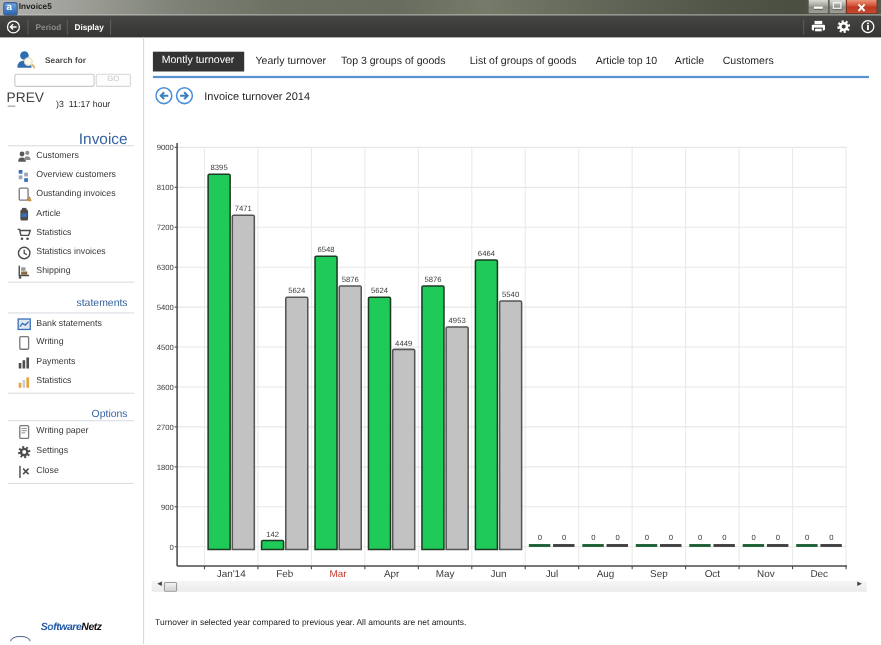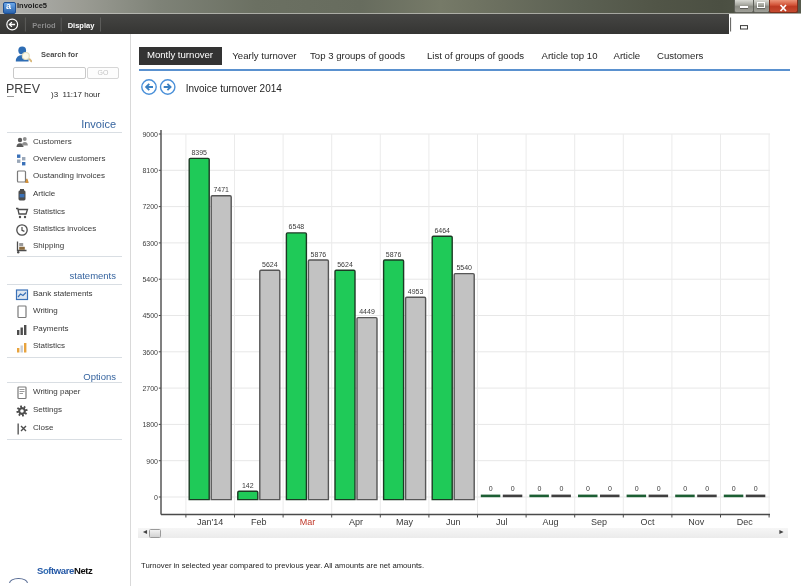--- a/index.html
+++ b/index.html
@@ -145,21 +145,21 @@
  <div style="position:absolute;left:752.5px;top:0;width:15.5px;height:11.5px;background:linear-gradient(#d9dad4,#a8a9a1 40%,#8b8c84 55%,#9fa098);border:1px solid #5e5f58;border-top:none;border-radius:0 0 2.5px 2.5px">
    <div style="position:absolute;left:3.6px;top:1.8px;width:5.6px;height:4.6px;border:1.5px solid #fff;box-shadow:0 1px 1px rgba(0,0,0,0.3)"></div>
  </div>
  <div style="position:absolute;left:769px;top:0;width:27px;height:11.5px;background:linear-gradient(#eb9579,#d4563a 40%,#bc3a22 55%,#c64b30);border:1px solid #7c2e1c;border-top:none;border-radius:0 0 2.5px 2.5px">
    <svg width="27" height="11.5" viewBox="0 0 27 11.5">
         <path d="M10.5,2 L16,8 M16,2 L10.5,8" stroke="#fff" stroke-width="1.7"></path>
       </svg>
  </div>
 </div>
 
-<div style="position:absolute;left:0;top:14px;width:729px;height:20px;background:linear-gradient(#454543,#353533)">
+<div style="position:absolute;left:0;top:14px;width:801px;height:20px;background:linear-gradient(#454543,#353533)">
  <svg width="801" height="20" viewBox="0 14 801 20" style="position:absolute;left:0;top:0">
   <circle cx="12.2" cy="24.5" r="5.4" fill="none" stroke="#fff" stroke-width="1.15"></circle>
   <path d="M15.1,24.5 L9.7,24.5 M11.9,22.1 L9.4,24.5 L11.9,26.9" stroke="#fff" stroke-width="1.3" fill="none"></path>
   <line x1="25.4" y1="17.5" x2="25.4" y2="31.5" stroke="#5c5c5a" stroke-width="1"></line>
   <line x1="61.2" y1="17.5" x2="61.2" y2="31.5" stroke="#5c5c5a" stroke-width="1"></line>
   <line x1="100.5" y1="17.5" x2="100.5" y2="31.5" stroke="#5c5c5a" stroke-width="1"></line>
   <line x1="730.6" y1="17.5" x2="730.6" y2="31.5" stroke="#5c5c5a" stroke-width="1"></line>
   <text x="44" y="27.5" text-anchor="middle" font-size="7.5px" font-weight="bold" fill="#8a8a8a">Period</text>
   <text x="81" y="27.5" text-anchor="middle" font-size="7.5px" font-weight="bold" fill="#fff">Display</text>
   <g fill="#fff">
@@ -183,21 +183,21 @@
   <circle cx="10.8" cy="10" r="3.5" fill="#fdf9ea" stroke="#e4ddbd" stroke-width="1.1"></circle>
   <rect x="13" y="12.6" width="1.9" height="4.6" rx="0.9" transform="rotate(-42 13.9 12.6)" fill="#d9b87a"></rect>
  </svg>
 </div>
 <span style="position:absolute;left:41px;top:50px;font-size:7.5px;font-weight:bold;color:#4a4a4a">Search for</span>
 <div style="position:absolute;left:12.5px;top:67px;width:71px;height:10px;border:1px solid #c9c9c9;border-radius:2px;background:#fff"></div>
 <div style="position:absolute;left:87px;top:67px;width:30px;height:10px;border:1px solid #d6d6d6;border-radius:2px;background:#fdfdfd;text-align:center;font-size:7px;color:#c4c4c4;line-height:10px">GO</div>
 <span style="position:absolute;left:6px;top:82px;font-size:12.5px;color:#3f3f3f">PREV</span>
 <div style="position:absolute;left:7px;top:95.5px;width:7px;height:1px;background:#9a9a9a"></div>
 <span style="position:absolute;left:51px;top:90px;font-size:8px;color:#2a2a2a">)3&nbsp;&nbsp;11:17 hour</span>
-<div style="position:absolute;left:0;top:118px;width:116px;text-align:right;font-size:11px;color:#36649f">Invoice</div>
+<div style="position:absolute;left:0;top:118px;width:116px;text-align:right;font-size:14px;color:#36649f">Invoice</div>
 <div style="position:absolute;left:7px;top:131.5px;width:115px;height:1px;background:#d9dee3"></div>
 <div style="position:absolute;left:0;top:134.6px;width:130px;height:16px">
     <svg width="14" height="14" viewBox="0 0 14 14" style="position:absolute;left:15px;top:1px">
       <circle cx="5" cy="4" r="2.2" fill="#5a5a5a"></circle>
       <path d="M1.5,11 Q1.5,7.2 5,7.2 Q8.5,7.2 8.5,11 Z" fill="#5a5a5a"></path>
       <circle cx="9.8" cy="3" r="1.9" fill="#8f8f8f"></circle>
       <path d="M6.8,9.5 Q6.9,6 9.8,6 Q12.8,6 12.8,9.5 Z" fill="#8f8f8f"></path>
     </svg>
     <span style="position:absolute;left:33px;top:2px;font-size:8px;color:#383838">Customers</span>
   </div>
@@ -300,21 +300,21 @@
     </svg>
     <span style="position:absolute;left:33px;top:2px;font-size:8px;color:#383838">Close</span>
   </div>
 <div style="position:absolute;left:7px;top:256.4px;width:115px;height:1px;background:#d9dee3"></div>
 <div style="position:absolute;left:0;top:269.5px;width:116px;text-align:right;font-size:9.5px;color:#36649f">statements</div>
 <div style="position:absolute;left:7px;top:284.2px;width:115px;height:1px;background:#d9dee3"></div>
 <div style="position:absolute;left:7px;top:357.3px;width:115px;height:1px;background:#d9dee3"></div>
 <div style="position:absolute;left:0;top:371.0px;width:116px;text-align:right;font-size:9.5px;color:#36649f">Options</div>
 <div style="position:absolute;left:7px;top:381.6px;width:115px;height:1px;background:#d9dee3"></div>
 <div style="position:absolute;left:7px;top:438.7px;width:115px;height:1px;background:#d9dee3"></div>
-<div style="position:absolute;left:37px;top:565px;font-weight:bold;font-size:9.5px;letter-spacing:-0.4px"><span style="color:#2458a6">S</span><span style="color:#2e6db4">o</span><span style="color:#2458a6">ftware</span><span style="color:#0f0f0f">Netz</span></div>
+<div style="position:absolute;left:37px;top:565px;font-style:italic;font-weight:bold;font-size:9.5px;letter-spacing:-0.4px"><span style="color:#2458a6">S</span><span style="color:#2e6db4">o</span><span style="color:#2458a6">ftware</span><span style="color:#0f0f0f">Netz</span></div>
 <div style="position:absolute;left:8px;top:577.5px;width:21px;height:5.2px;overflow:hidden">
     <div style="position:absolute;left:1px;top:0;width:16.5px;height:9px;border:1.3px solid #5a6e96;border-radius:50%"></div>
   </div>
 
 <div style="position:absolute;left:138.5px;top:47px;width:83px;height:17.5px;background:#333;color:#fff;font-size:9.6px;text-align:center;line-height:16.8px">Montly turnover</div>
 <span style="position:absolute;left:232.3px;top:50px;font-size:9.6px;color:#262626">Yearly turnover</span>
 <span style="position:absolute;left:310.0px;top:50px;font-size:9.6px;color:#262626">Top 3 groups of goods</span>
 <span style="position:absolute;left:427.0px;top:50px;font-size:9.6px;color:#262626">List of groups of goods</span>
 <span style="position:absolute;left:541.5px;top:50px;font-size:9.6px;color:#262626">Article top 10</span>
 <span style="position:absolute;left:613.5px;top:50px;font-size:9.6px;color:#262626">Article</span>

